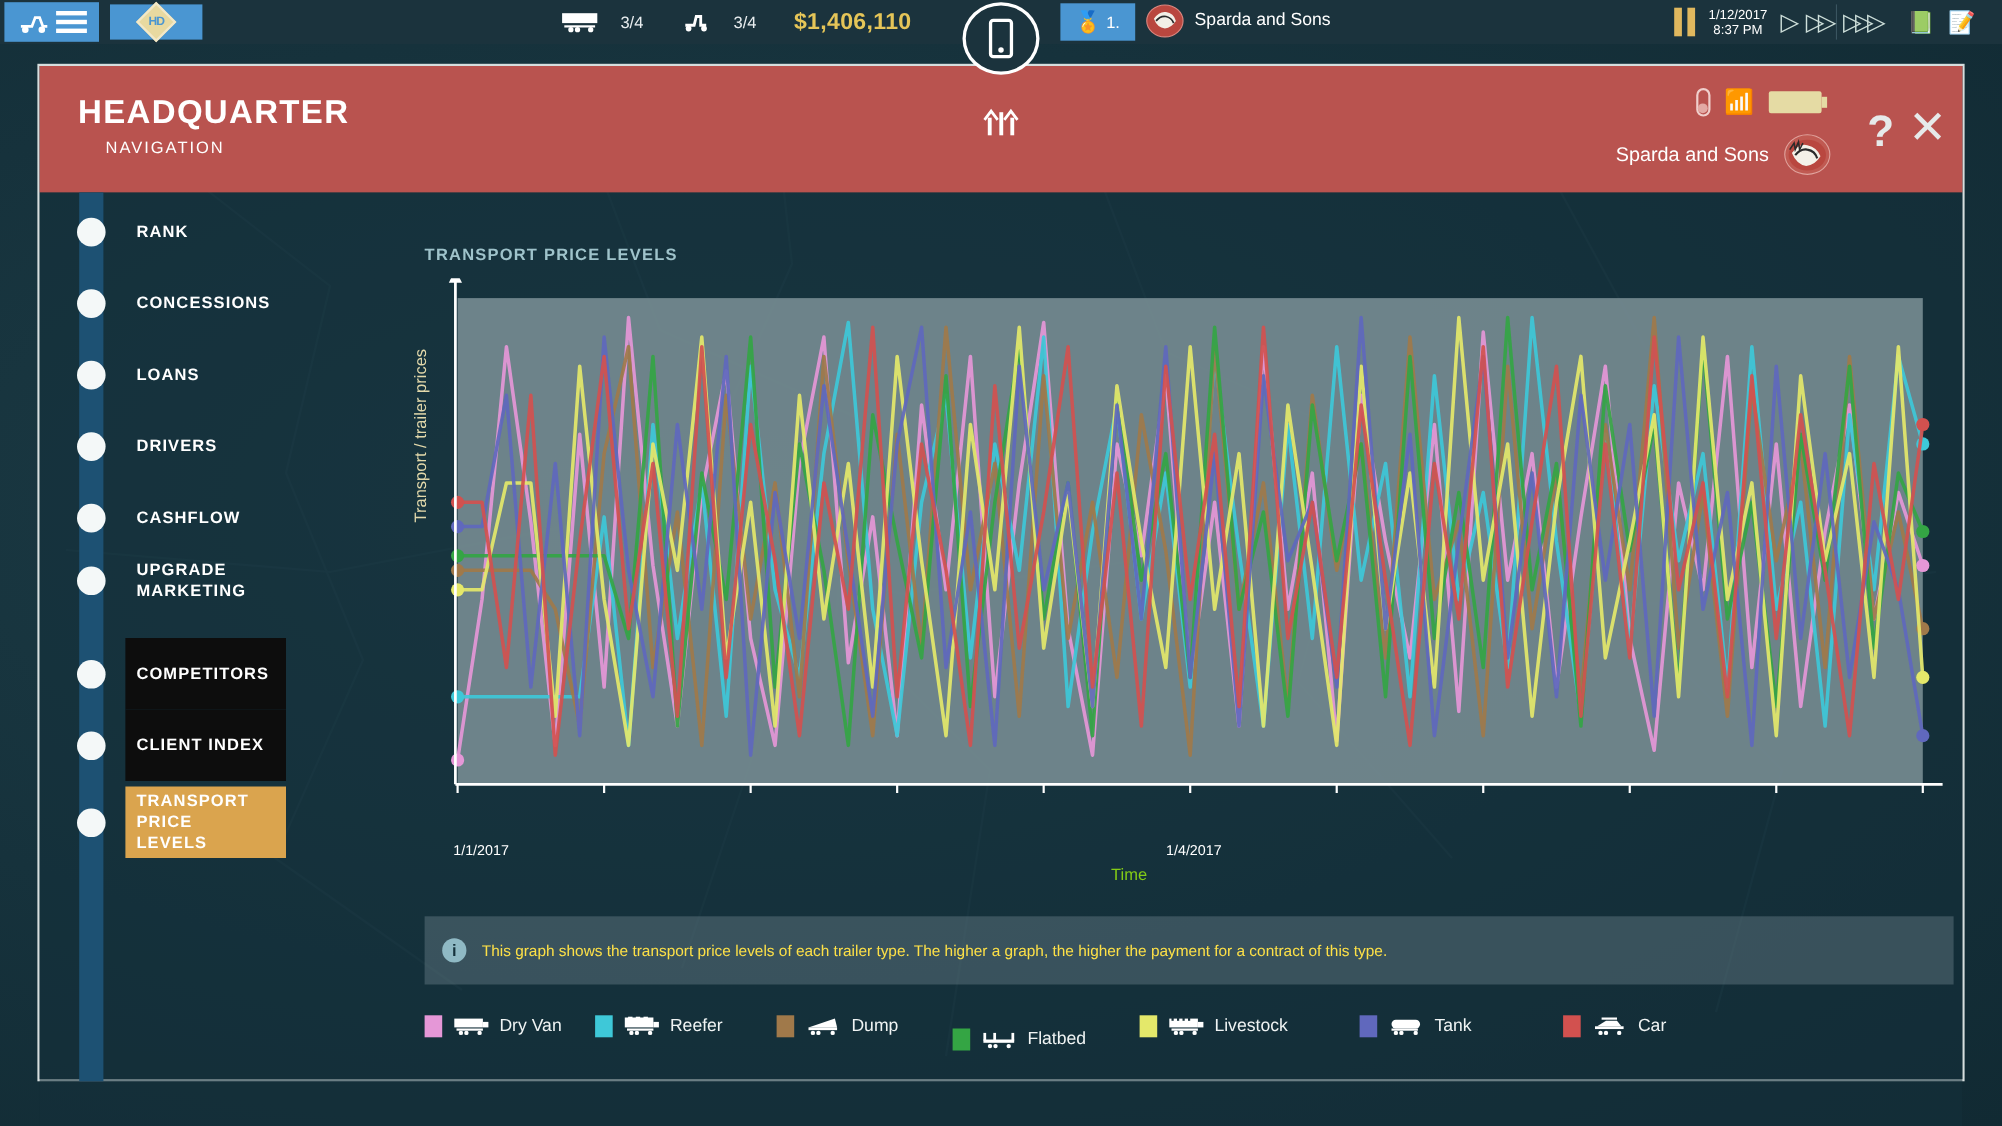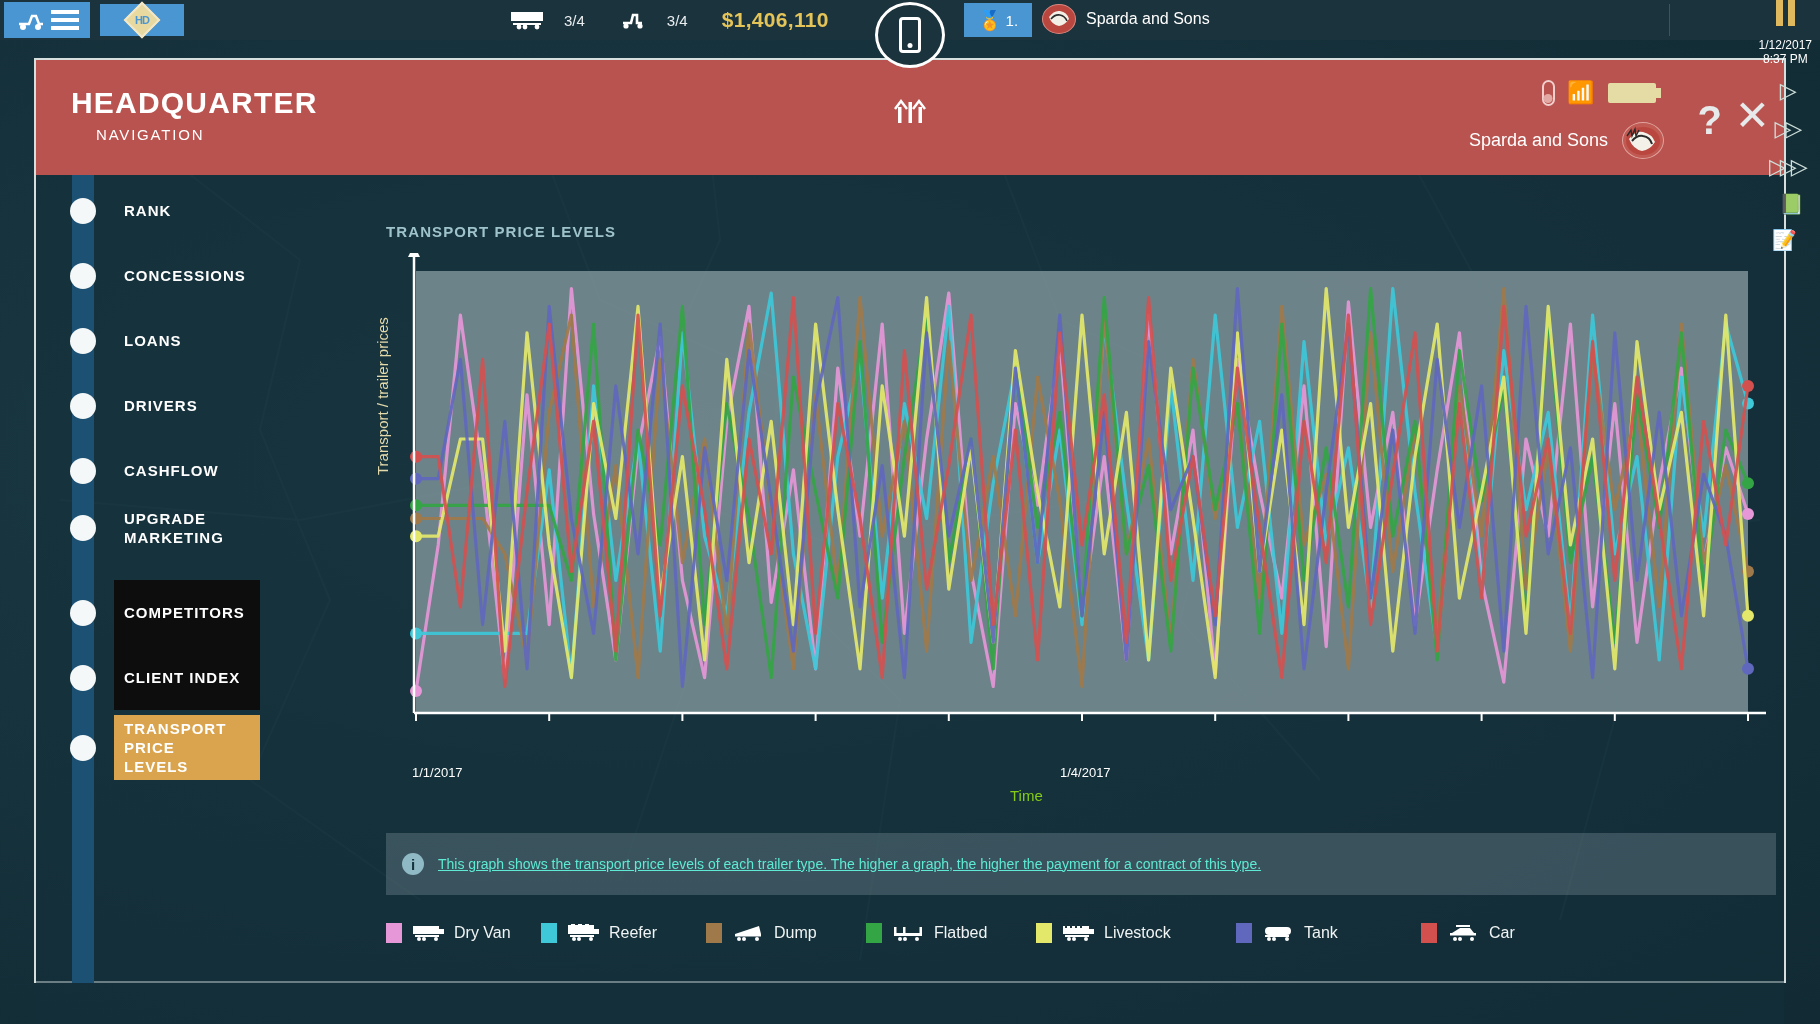--- a/index.html
+++ b/index.html
@@ -42,21 +42,21 @@
   #phone:after{content:"";position:absolute;left:50%;bottom:2px;transform:translateX(-50%);
                width:5px;height:5px;border-radius:50%;background:#fff;}
   #rank-badge { position:absolute; left:964px; top:3px; width:68px; height:34px;
                 background:#4a96d2; display:flex; align-items:center; justify-content:center; gap:4px;}
   #rank-badge .medal { font-size:19px; color:#fff; }
   #rank-badge .num { font-size:15px; color:#fff; }
   #company-top { position:absolute; left:1042px; top:4px; display:flex; align-items:center; gap:10px; }
   .chief { width:34px;height:30px;border-radius:50%;background:#b9473f;
            display:flex;align-items:center;justify-content:center;font-size:17px;
            border:1px solid #d9867f;overflow:hidden;}
-  #tb-right { position:absolute; right:8px; top:0; height:40px; display:flex; align-items:center; gap:12px;flex-direction:column; }
+  #tb-right { position:absolute; right:24px; top:0; height:40px; display:flex; align-items:center; gap:12px; }
   .pause-bars { display:flex; gap:5px; }
   .pause-bars i { display:block; width:7px; height:26px; background:#e0b85e; }
   #clock { text-align:center; font-size:12px; line-height:14px; color:#fff; }
   .speed { color:#cfe0db; font-size:22px; letter-spacing:-6px; }
   .ticon { font-size:20px; color:#e8f0ee; }
   #tb-divider { position:absolute; right:150px; top:4px; width:1px; height:32px; background:#3a5560; }
 
   
   #panel { position:absolute; left:34px; top:58px; width:1752px; height:925px;
            border:2px solid #d6dede; background:transparent; z-index:10; }
@@ -105,21 +105,21 @@
   #xtick-left { position:absolute; left:152px; top:590px; font-size:13px; color:#fff; }
   #xtick-right { position:absolute; left:800px; top:590px; font-size:13px; color:#fff; }
   #xlabel { position:absolute; left:750px; top:612px; font-size:15px; color:#84cc16; }
 
   #infobox { position:absolute; left:126px; top:658px; width:1390px; height:62px;
              background:rgba(110,132,140,0.42); display:flex; align-items:center; gap:14px;
              padding:0 16px; }
   .info-i { width:22px;height:22px;border-radius:50%;background:#8fb9c4;color:#16323c;
             font-weight:bold;font-size:15px;display:flex;align-items:center;justify-content:center;
             flex:none; }
-  #info-text { font-size:14px; line-height:21px; color:#5eead4;text-decoration:underline; }
+  #info-text { font-size:14px; line-height:21px; color:#fde047; }
 
   #legend { position:absolute; left:126px; top:748px; width:1390px; display:flex;
             align-items:center; }
   .leg { display:flex; align-items:center; gap:9px; }
   .leg-sw { width:16px; height:20px; flex:none; }
   .leg-ic { color:#fff; display:flex; align-items:center; }
   .leg-lb { font-size:16px; color:#f0f4f4; white-space:nowrap; }
 </style>
 </head>
 <body>
@@ -400,21 +400,21 @@
               <svg width="34" height="18" viewBox="0 0 34 18">
                 <path d="M4 10 L28 2 L30 10 Z" fill="#fff"></path>
                 <rect x="4" y="10" width="26" height="2.5" fill="#fff"></rect>
                 <circle cx="8" cy="15" r="2" fill="#fff"></circle>
                 <circle cx="13" cy="15" r="2" fill="#fff"></circle>
                 <circle cx="26" cy="15" r="2" fill="#fff"></circle>
               </svg>
             </span>
             <span class="leg-lb">Dump</span>
           </div>
-          <div class="leg" style="position: absolute; left: 480px; top: 0px;">
+          <div class="leg" style="position: absolute; left: 480px; top: 12px;">
             <span class="leg-sw" style="background: rgb(52, 165, 68);"></span>
             <span class="leg-ic">
               <svg width="34" height="18" viewBox="0 0 34 18">
                 <rect x="3" y="9" width="28" height="3" fill="#fff"></rect>
                 <rect x="3" y="3" width="2.5" height="7" fill="#fff"></rect>
                 <rect x="12" y="3" width="2.5" height="7" fill="#fff"></rect>
                 <rect x="28.5" y="3" width="2.5" height="7" fill="#fff"></rect>
                 <circle cx="9" cy="15" r="2" fill="#fff"></circle>
                 <circle cx="14" cy="15" r="2" fill="#fff"></circle>
                 <circle cx="26" cy="15" r="2" fill="#fff"></circle>

